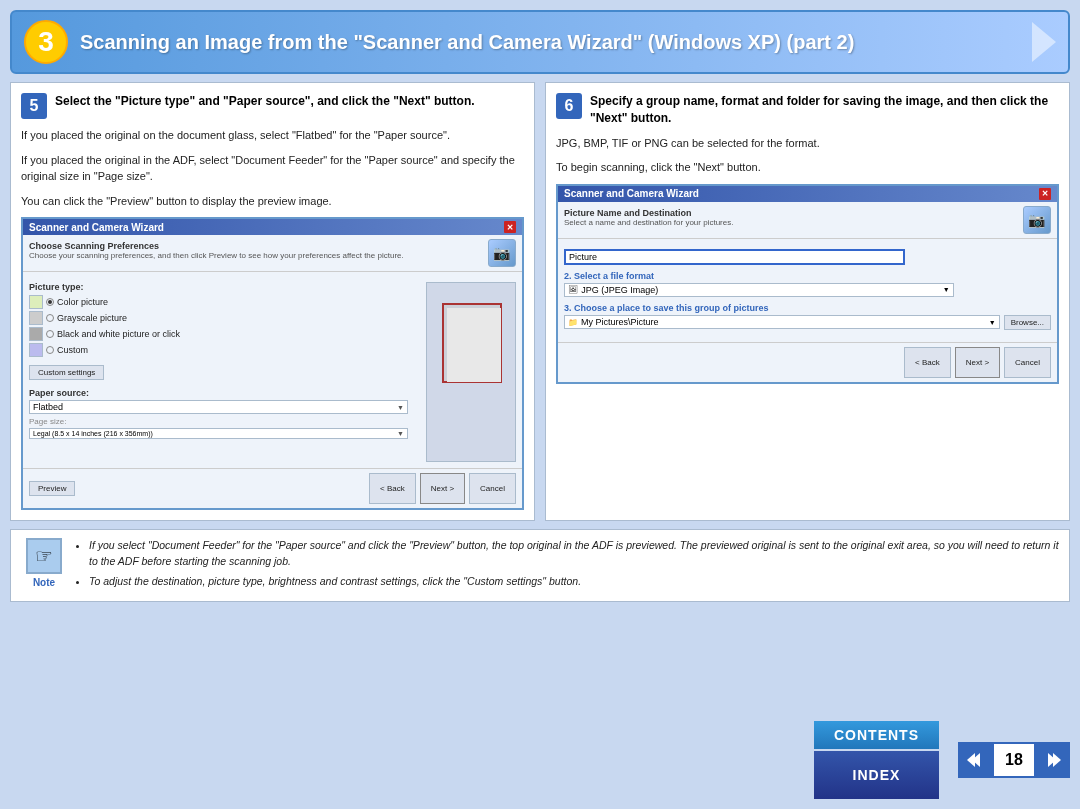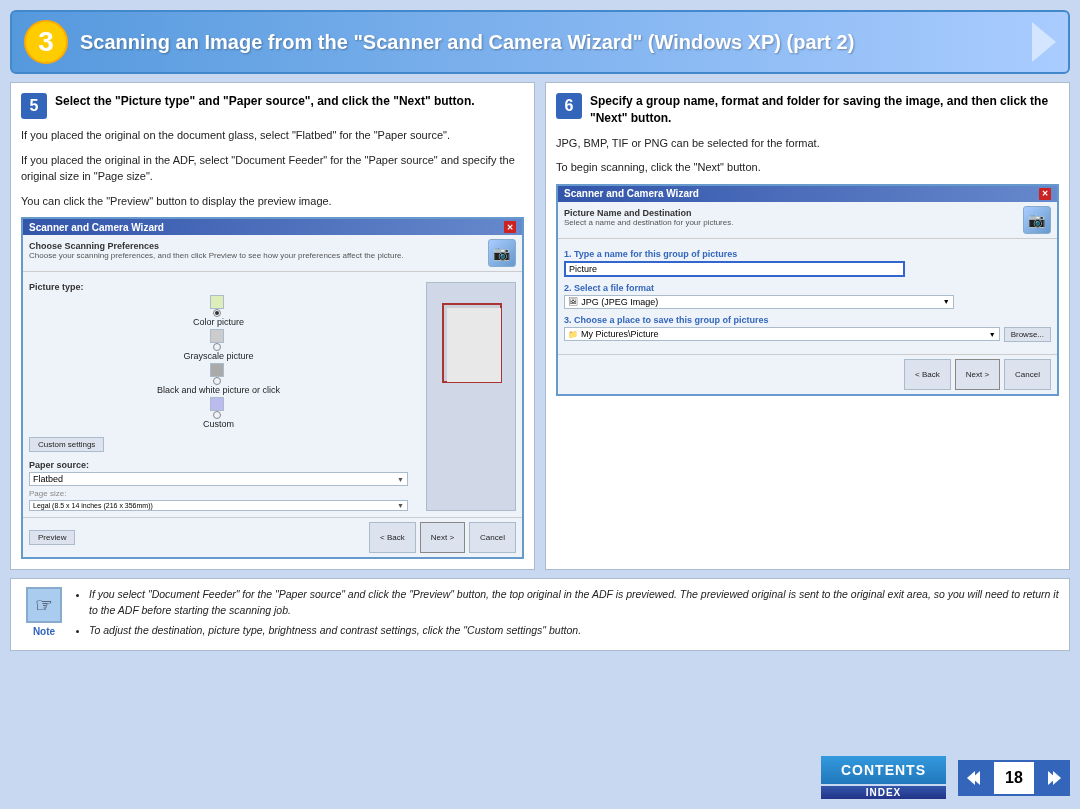--- a/index.html
+++ b/index.html
@@ -170,21 +170,20 @@
       font-size: 9px;
       font-weight: bold;
       color: #333;
       margin-bottom: 3px;
     }
     .radio-row {
       display: flex;
       align-items: center;
       margin-bottom: 2px;
       font-size: 9px;
-      flex-direction: column;
     }
     .radio-icon {
       width: 14px;
       height: 14px;
       background: #ddeebb;
       border: 1px solid #aabbcc;
       margin-right: 3px;
       flex-shrink: 0;
     }
     .radio-dot {
@@ -367,22 +366,22 @@
       font-size: 14px;
       padding: 6px 20px;
       border: none;
       cursor: pointer;
       letter-spacing: 1px;
     }
     .index-btn {
       background: linear-gradient(to bottom, #3355aa, #223388);
       color: white;
       font-weight: bold;
-      font-size: 10px;
-      padding: 1px 20px;
+      font-size: 14px;
+      padding: 16px 20px;
       border: none;
       cursor: pointer;
       letter-spacing: 1px;
     }
     .nav-arrow-left {
       background: #3366bb;
       width: 36px;
       height: 36px;
       display: flex;
       align-items: center;
@@ -546,21 +545,20 @@
       </div>
       <div class="dialog-title-row">
         <div>
           <div class="dialog-h">Picture Name and Destination</div>
           <div class="dialog-sub">Select a name and destination for your pictures.</div>
         </div>
         <div class="dialog-icon">📷</div>
       </div>
       <div class="dialog-right-content">
         <div class="dialog-section">
-          <div class="step-number-circle">1. Type a name for this group of pictures</div>
           <input class="dialog-input" type="text" style="width: 70%;" value="Picture">
         </div>
         <div class="dialog-section">
           <div class="step-number-circle">2. Select a file format</div>
           <div class="dialog-select-row" style="width:80%;">
             <span style="font-size:8px;">🖼</span>
             <span style="flex:1; font-size:9px; margin-left:3px;">JPG (JPEG Image)</span>
             <span style="font-size:7px;">▼</span>
           </div>
         </div>
@@ -594,21 +592,21 @@
     </div>
     <div class="note-text">
       <ul>
         <li><em>If you select "Document Feeder" for the "Paper source" and click the "Preview" button, the top original in the ADF is previewed. The previewed original is sent to the original exit area, so you will need to return it to the ADF before starting the scanning job.</em></li>
         <li><em>To adjust the destination, picture type, brightness and contrast settings, click the "Custom settings" button.</em></li>
       </ul>
     </div>
   </div>
 </div>
 
-<div style="position:absolute; bottom:10px; right:10px; display:flex; align-items:stretch; gap:8px;">
+<div style="position:absolute; bottom:10px; right:10px; display:flex; align-items:stretch; gap:15px;">
   <div style="display:flex; flex-direction:column; gap:2px;">
     <button class="contents-btn">CONTENTS</button>
     <button class="index-btn">INDEX</button>
   </div>
   <div style="display:flex; align-items:center; margin-left:4px;">
     <div class="nav-arrow-left">
       <svg width="20" height="20" viewBox="0 0 20 20">
         <polygon points="14,3 6,10 14,17" fill="white"></polygon>
         <polygon points="9,3 1,10 9,17" fill="white"></polygon>
       </svg>

